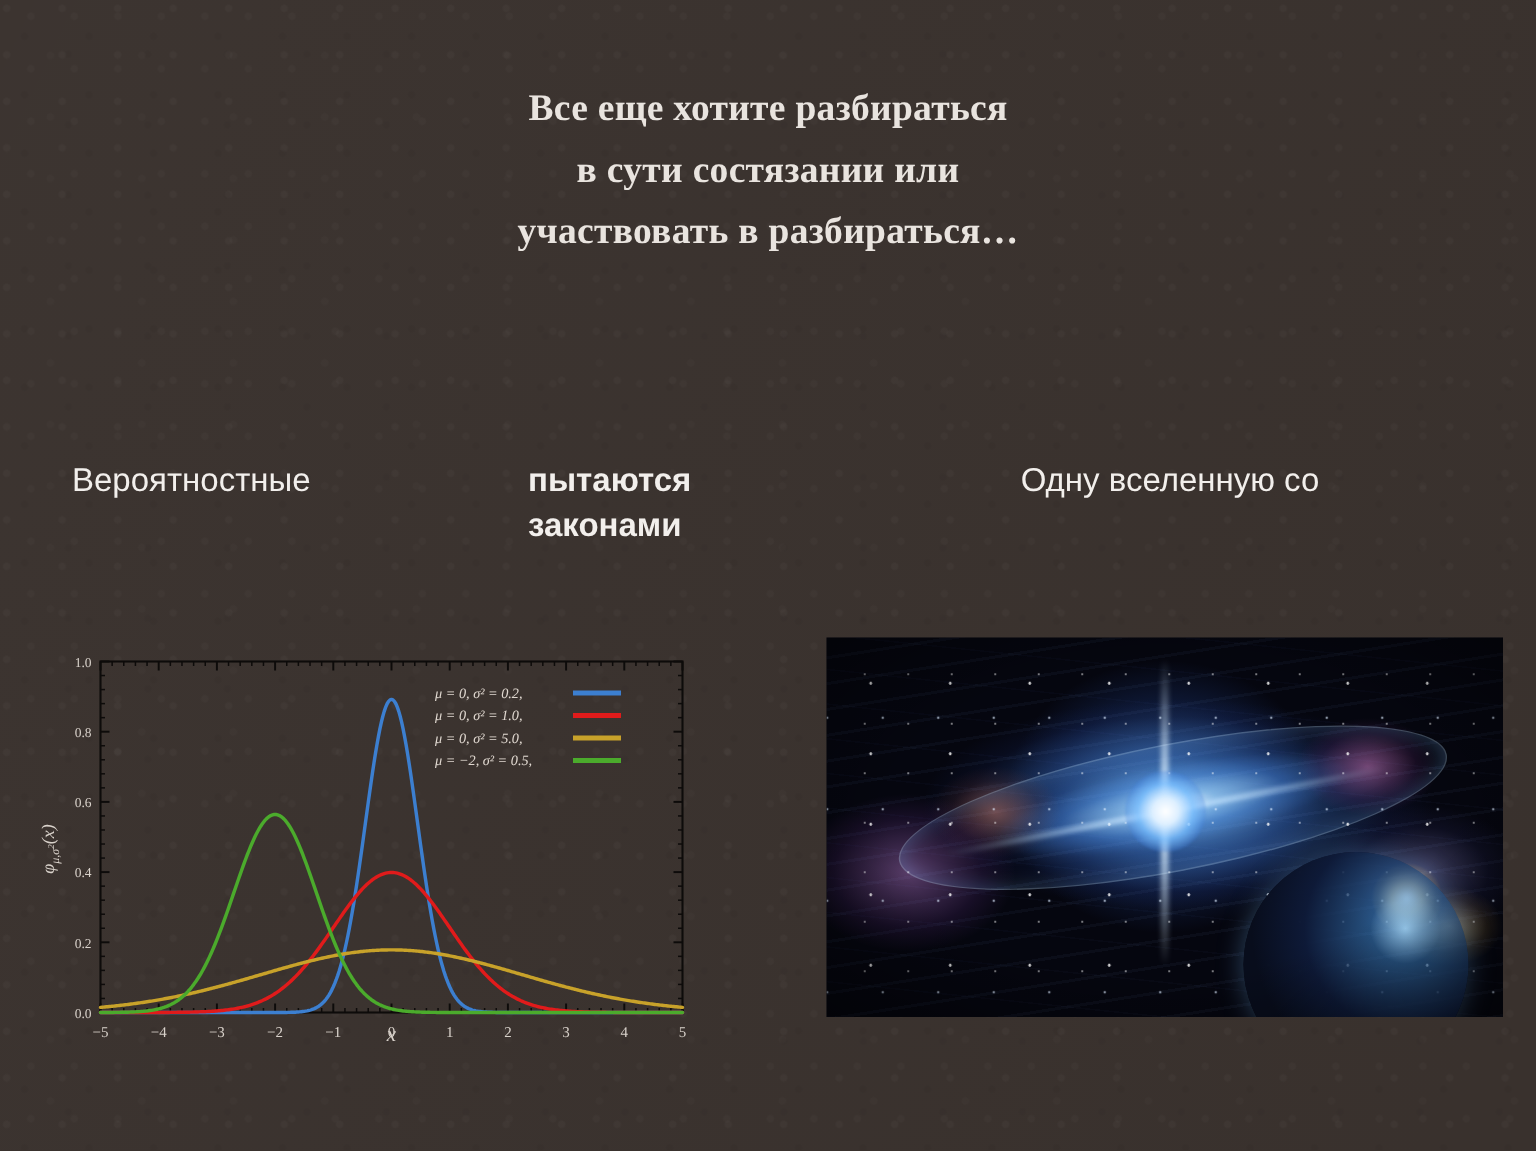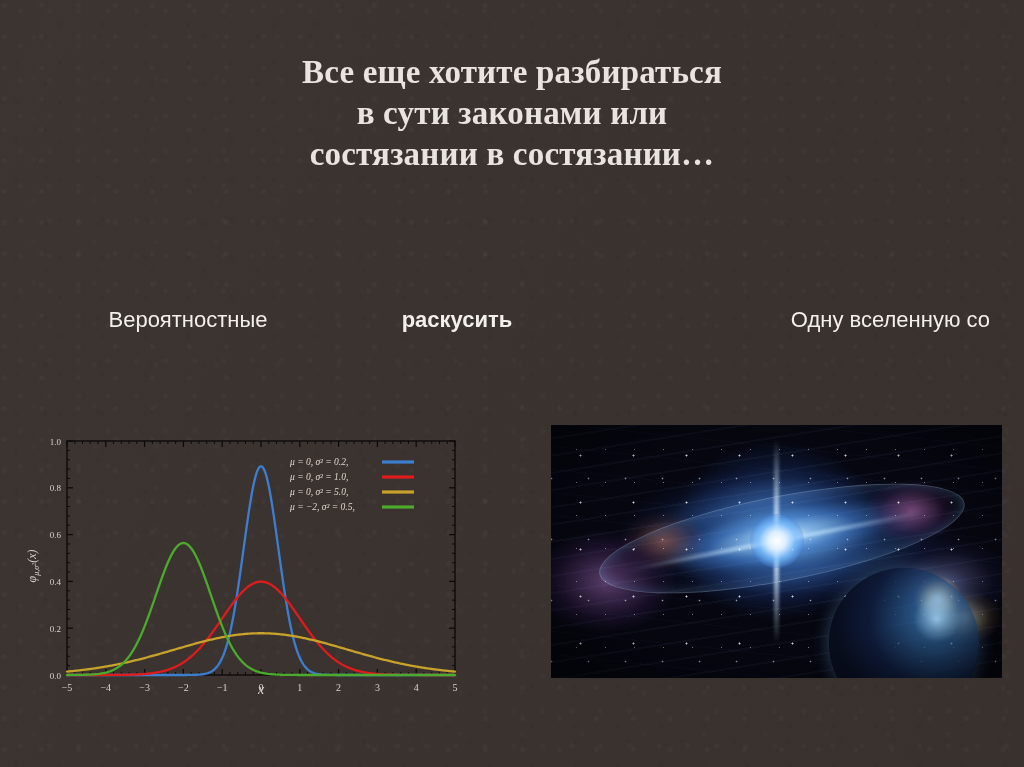--- a/index.html
+++ b/index.html
@@ -22,39 +22,39 @@
       linear-gradient(115deg, rgba(255,255,255,.012), rgba(0,0,0,.025));
     background-size:37px 31px,43px 39px,29px 35px,53px 47px,61px 41px,100% 100%;
   }
 
   
   #title{
     position:absolute;left:0;top:52px;width:1024px;
     text-align:center;
     font-family:"Liberation Serif", serif;
     font-weight:bold;
-    font-size:33px;
+    font-size:25px;
     line-height:41px;
     color:#e9e4df;
     letter-spacing:.2px;
   }
   #title .ln{display:block;white-space:nowrap;}
 
   
   .cap{
     position:absolute;
-    text-align:center;
+    text-align:left;
     color:#f2efec;
     font-family:"Liberation Sans", sans-serif;
     font-size:22px;
     line-height:30px;
   }
   #cap-left{left:48px;top:305px;width:280px;font-weight:normal;}
   #cap-mid {left:352px;top:305px;width:210px;font-weight:bold;}
-  #cap-right{left:570px;top:305px;width:420px;font-weight:normal;text-align:right;}
+  #cap-right{left:570px;top:305px;width:420px;font-weight:normal;text-align:center;}
   .cap .ln{display:block;}
 
   
   #chart{
     position:absolute;left:22px;top:434px;width:448px;height:262px;
   }
   #chart svg{display:block;}
   .ax-txt{font-family:"Liberation Serif", serif;fill:#d9d2cb;}
   .lg-txt{font-family:"Liberation Serif", serif;fill:#e0d8d0;}
 
@@ -138,30 +138,31 @@
     background:radial-gradient(ellipse 78% 78% at 50% 48%, transparent 52%, rgba(0,0,0,.55) 100%);
   }
 </style>
 </head>
 <body>
 
 <div id="slide"></div>
 
 <div id="title">
   <span class="ln">Все еще хотите разбираться</span>
-  <span class="ln">в сути законами или</span>
-  <span class="ln">состязании в состязании…</span>
+  <span class="ln">в сути состязании или</span>
+  <span class="ln">участвовать в разбираться…</span>
 </div>
 
 <div class="cap" id="cap-left">
   <span class="ln">Вероятностные</span>
 </div>
 
 <div class="cap" id="cap-mid">
-  <span class="ln">раскусить</span>
+  <span class="ln">пытаются</span>
+  <span class="ln">законами</span>
 </div>
 
 <div class="cap" id="cap-right">
   <span class="ln">Одну вселенную со</span>
 </div>
 
 <div id="chart">
   <svg width="448" height="262" viewBox="0 0 448 262">
 
     <g>

